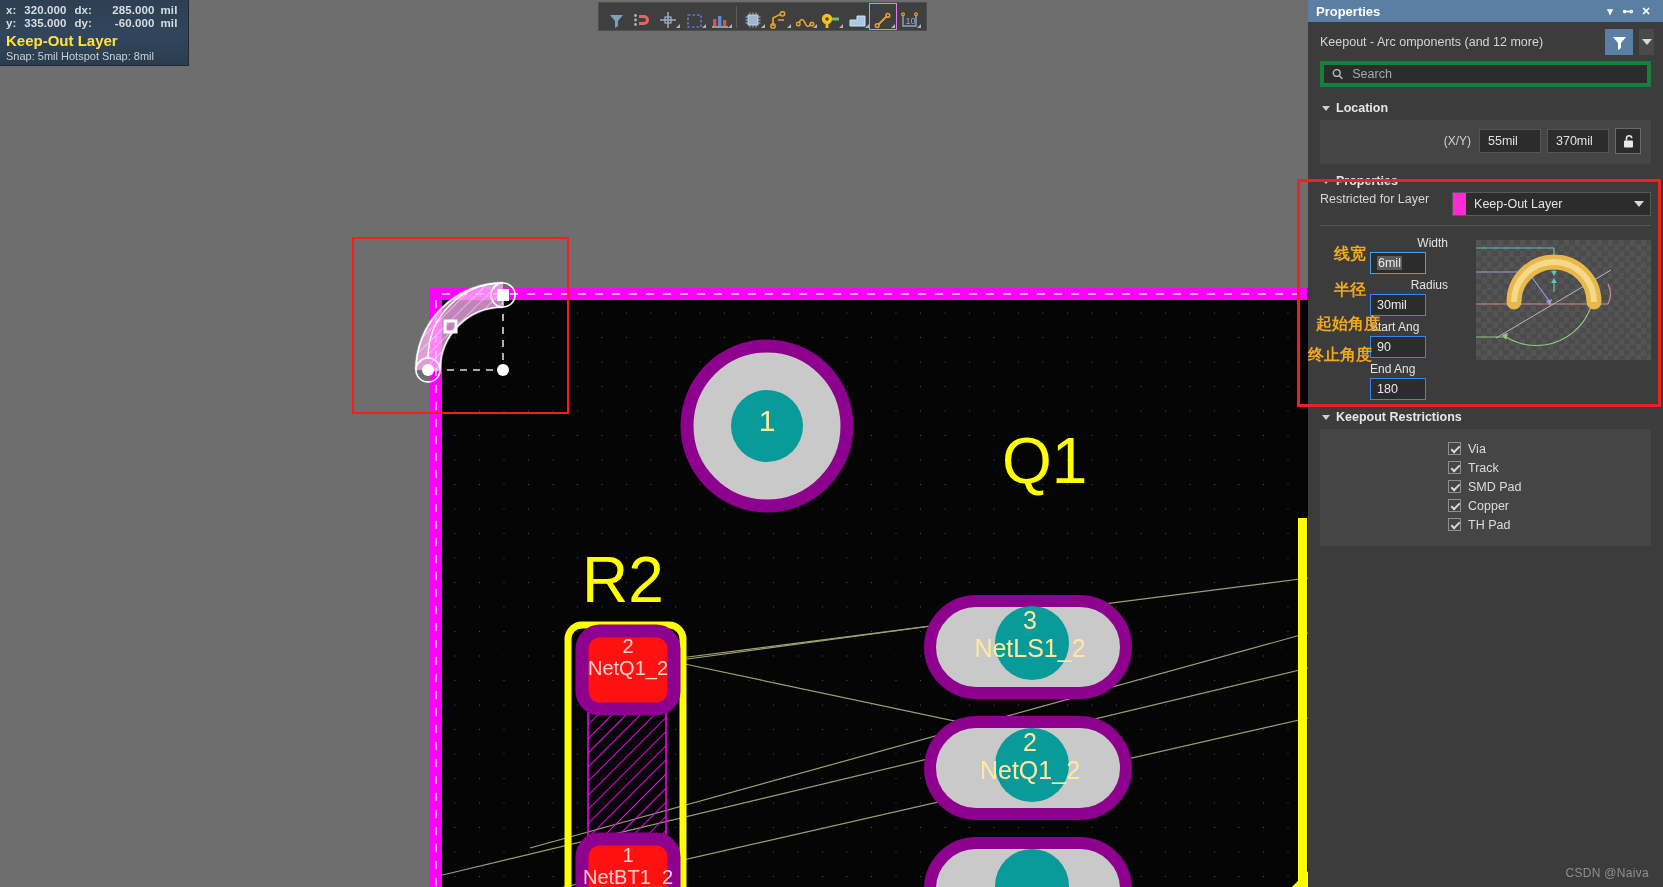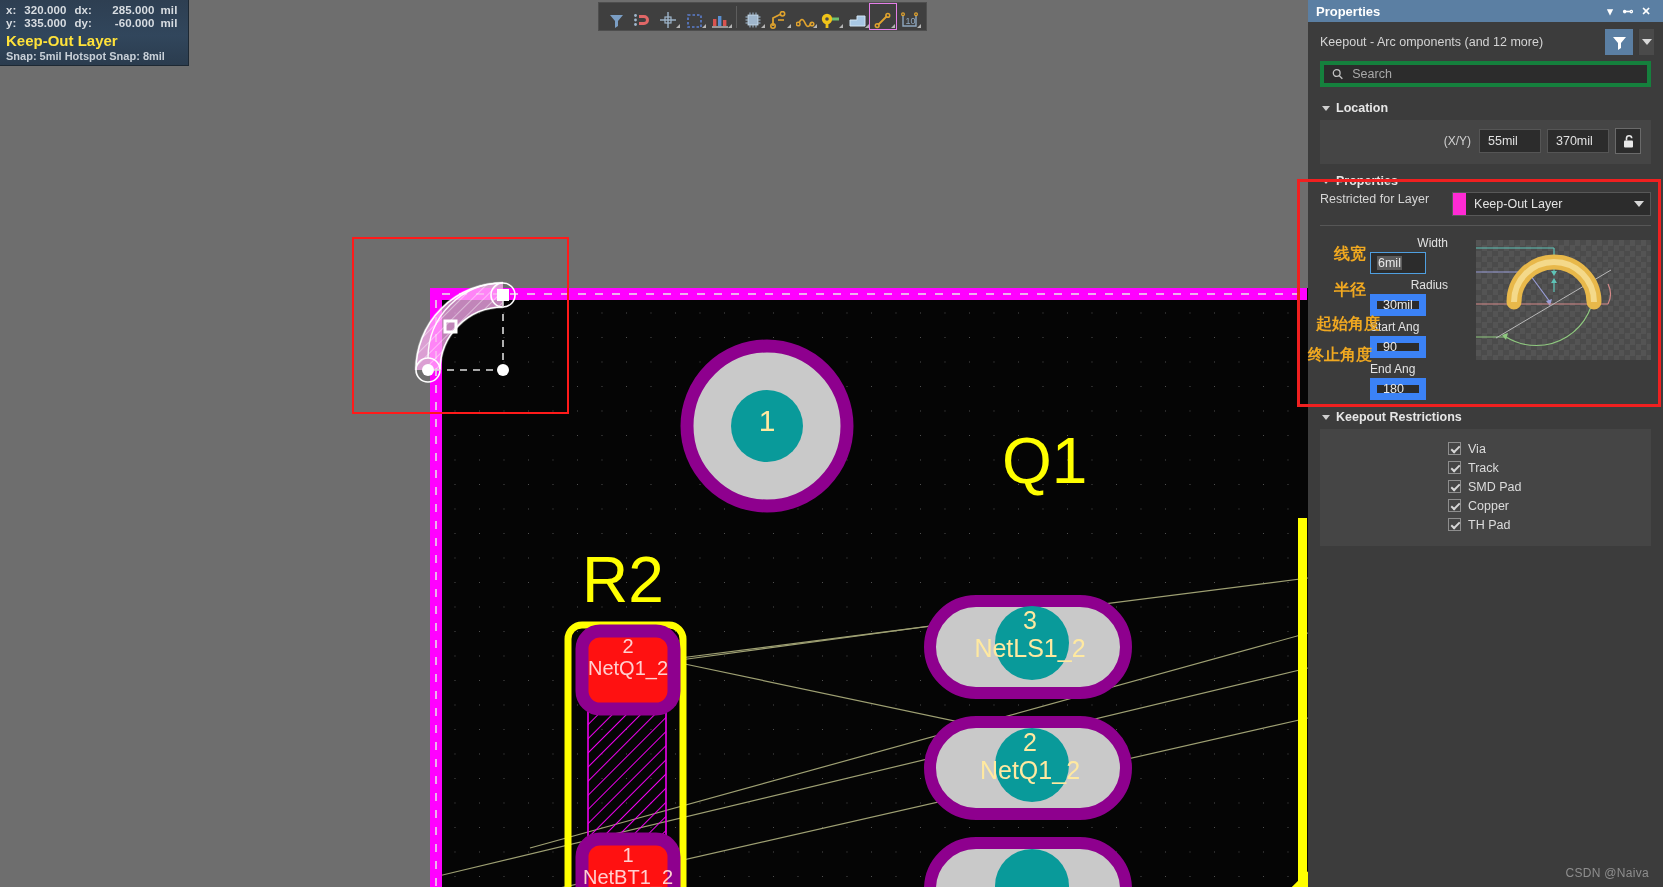--- a/index.html
+++ b/index.html
@@ -66,21 +66,21 @@
   }
   .hud-row { display: flex; white-space: nowrap; letter-spacing: 0.1px; }
   .hud-k { width: 14px; }
   .hud-v { width: 56px; text-align: right; padding-right: 8px; }
   .hud-k2 { width: 26px; }
   .hud-v2 { width: 62px; text-align: right; padding-right: 6px;}
   .hud-u { width: 22px; }
   #hud-layer {
     color: #ffe23a; font-size: 15px; font-weight: bold; margin-top: 2px; line-height: 18px;
   }
-  #hud-snap { color: #c8d0d8; font-size: 11px; font-weight: bold; line-height: 13px; }
+  #hud-snap { color: #c8d0d8; font-size: 11px; font-weight: normal; line-height: 13px; }
 
   
   #toolbar {
     position: absolute; left: 598px; top: 2px;
     height: 29px;
     background: #3f3f3f;
     border: 1px solid #4e4e4e;
     display: flex; align-items: center;
     padding: 0 4px;
     gap: 0px;
@@ -167,21 +167,21 @@
     display: flex; align-items: center; gap: 8px; padding-right: 6px; cursor: pointer;
   }
   #layer-swatch { width: 13px; height: 22px; background: #ff2ad4; }
   #layer-text { flex: 1; color: #e4e4e4; font-size: 12.5px; }
   .dd-caret { width:0;height:0;border-left:5px solid transparent;border-right:5px solid transparent;border-top:6px solid #d8d8d8; }
 
   #arc-body { display: flex; margin: 10px 12px 0 12px; }
   #arc-fields { width: 150px; position: relative; }
   .af-label { font-size: 12px; color: #e2e2e2; text-align: right; padding-right: 22px; line-height: 15px;}
   .af-input {
-    background: #2c2c2c; border: 7px solid #3b82f6; height: 22px;
+    background: #2c2c2c; border: 1px solid #3b82f6; height: 22px;
     display: flex; align-items: center; padding: 0 6px; color: #e8e8e8; font-size: 12.5px;
     margin-left: 50px; width: 56px; margin-top: 1px;
   }
   .af-input.focused { border: 1px solid #4f9fe0; }
   .af-input .sel-text { background: #5b5b5b; padding: 0 1px; }
   #arc-preview {
     flex: 1; margin-left: 6px; margin-top: 4px;
     background:
       repeating-conic-gradient(#4b4b4b 0% 25%, #545454 0% 50%) 0 0 / 11px 11px;
     height: 120px; position: relative;

